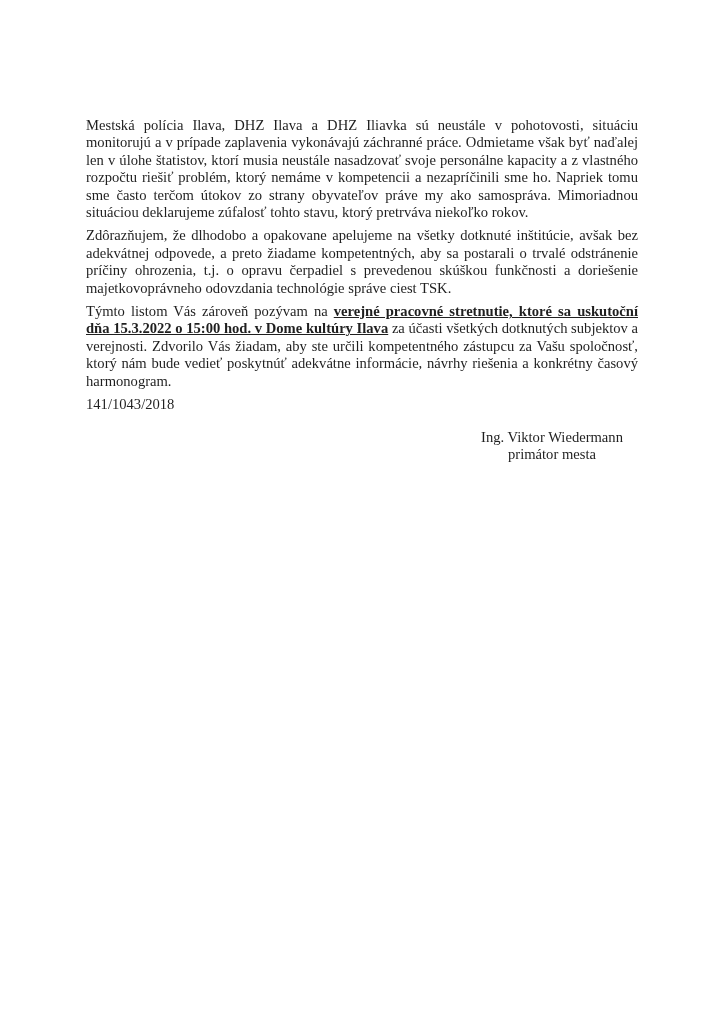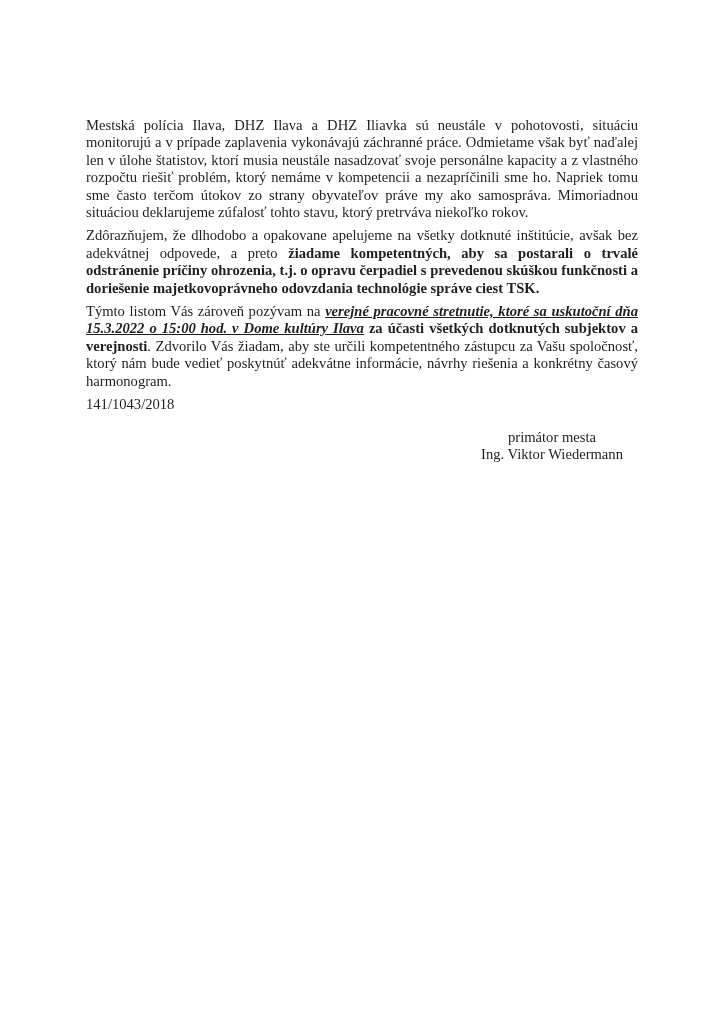--- a/index.html
+++ b/index.html
@@ -25,27 +25,26 @@
     line-height: 17.4px;
   }
   .para {
     text-align: justify;
     margin: 0;
   }
   .para + .para {
     margin-top: 6px;
   }
   .run-bold {
-    font-weight: bold;
+    font-weight: normal;
     margin-top: 47px;
   }
   .run-bold-underline {
     font-weight: bold;
     text-decoration: underline;
-    font-style: italic;
   }
   .closing {
     margin-top: 25px;
   }
   .place-date {
     margin-top: 30px;
   }
   .ref-number {
     margin-top: 0;
   }
@@ -69,18 +68,18 @@
 
     <p class="para"><span>Zdôrazňujem, že dlhodobo a opakovane apelujeme na všetky dotknuté inštitúcie, avšak bez adekvátnej odpovede, a preto </span><span class="run-bold">žiadame kompetentných, aby sa postarali o trvalé odstránenie príčiny ohrozenia, t.j. o opravu čerpadiel s prevedenou skúškou funkčnosti a doriešenie majetkovoprávneho odovzdania technológie správe ciest TSK.</span></p>
 
     <p class="para"><span>Týmto listom Vás zároveň pozývam na </span><span class="run-bold-underline">verejné pracovné stretnutie, ktoré sa uskutoční dňa 15.3.2022 o 15:00 hod. v Dome kultúry Ilava</span><span class="run-bold"> za účasti všetkých dotknutých subjektov a verejnosti</span><span>. Zdvorilo Vás žiadam, aby ste určili kompetentného zástupcu za Vašu spoločnosť, ktorý nám bude vedieť poskytnúť adekvátne informácie, návrhy riešenia a konkrétny časový harmonogram.</span></p>
 
 
 
     <p class="para ref-number">141/1043/2018</p>
 
     <div class="signature">
+      <span class="sig-line">Ing. Viktor Wiedermann</span>
       <span class="sig-line">primátor mesta</span>
-      <span class="sig-line">Ing. Viktor Wiedermann</span>
     </div>
 
   </div>
 </div>
 
 </body></html>

